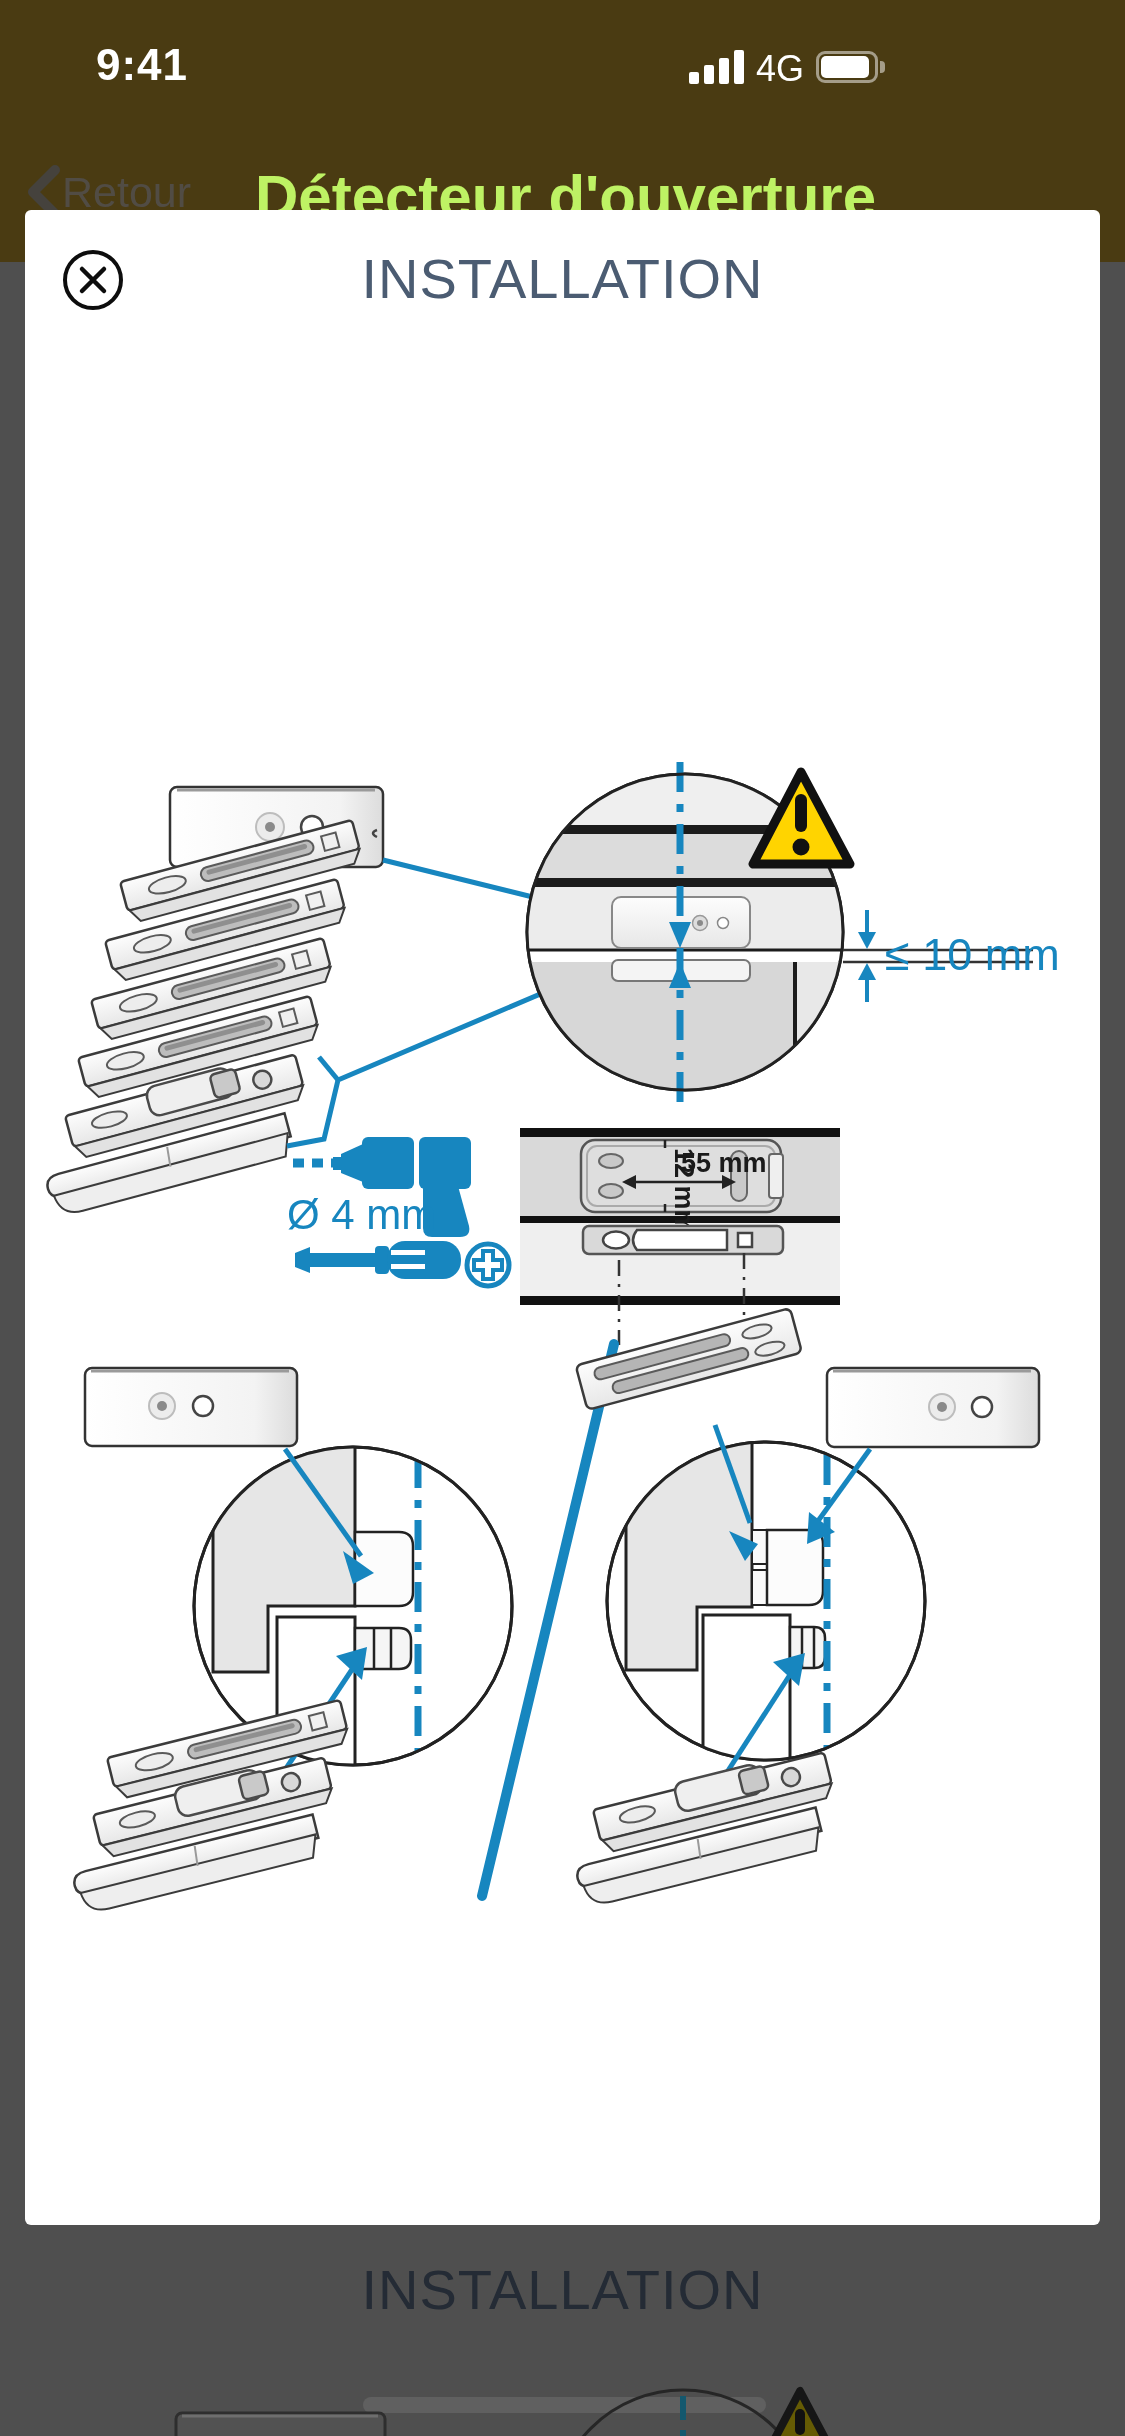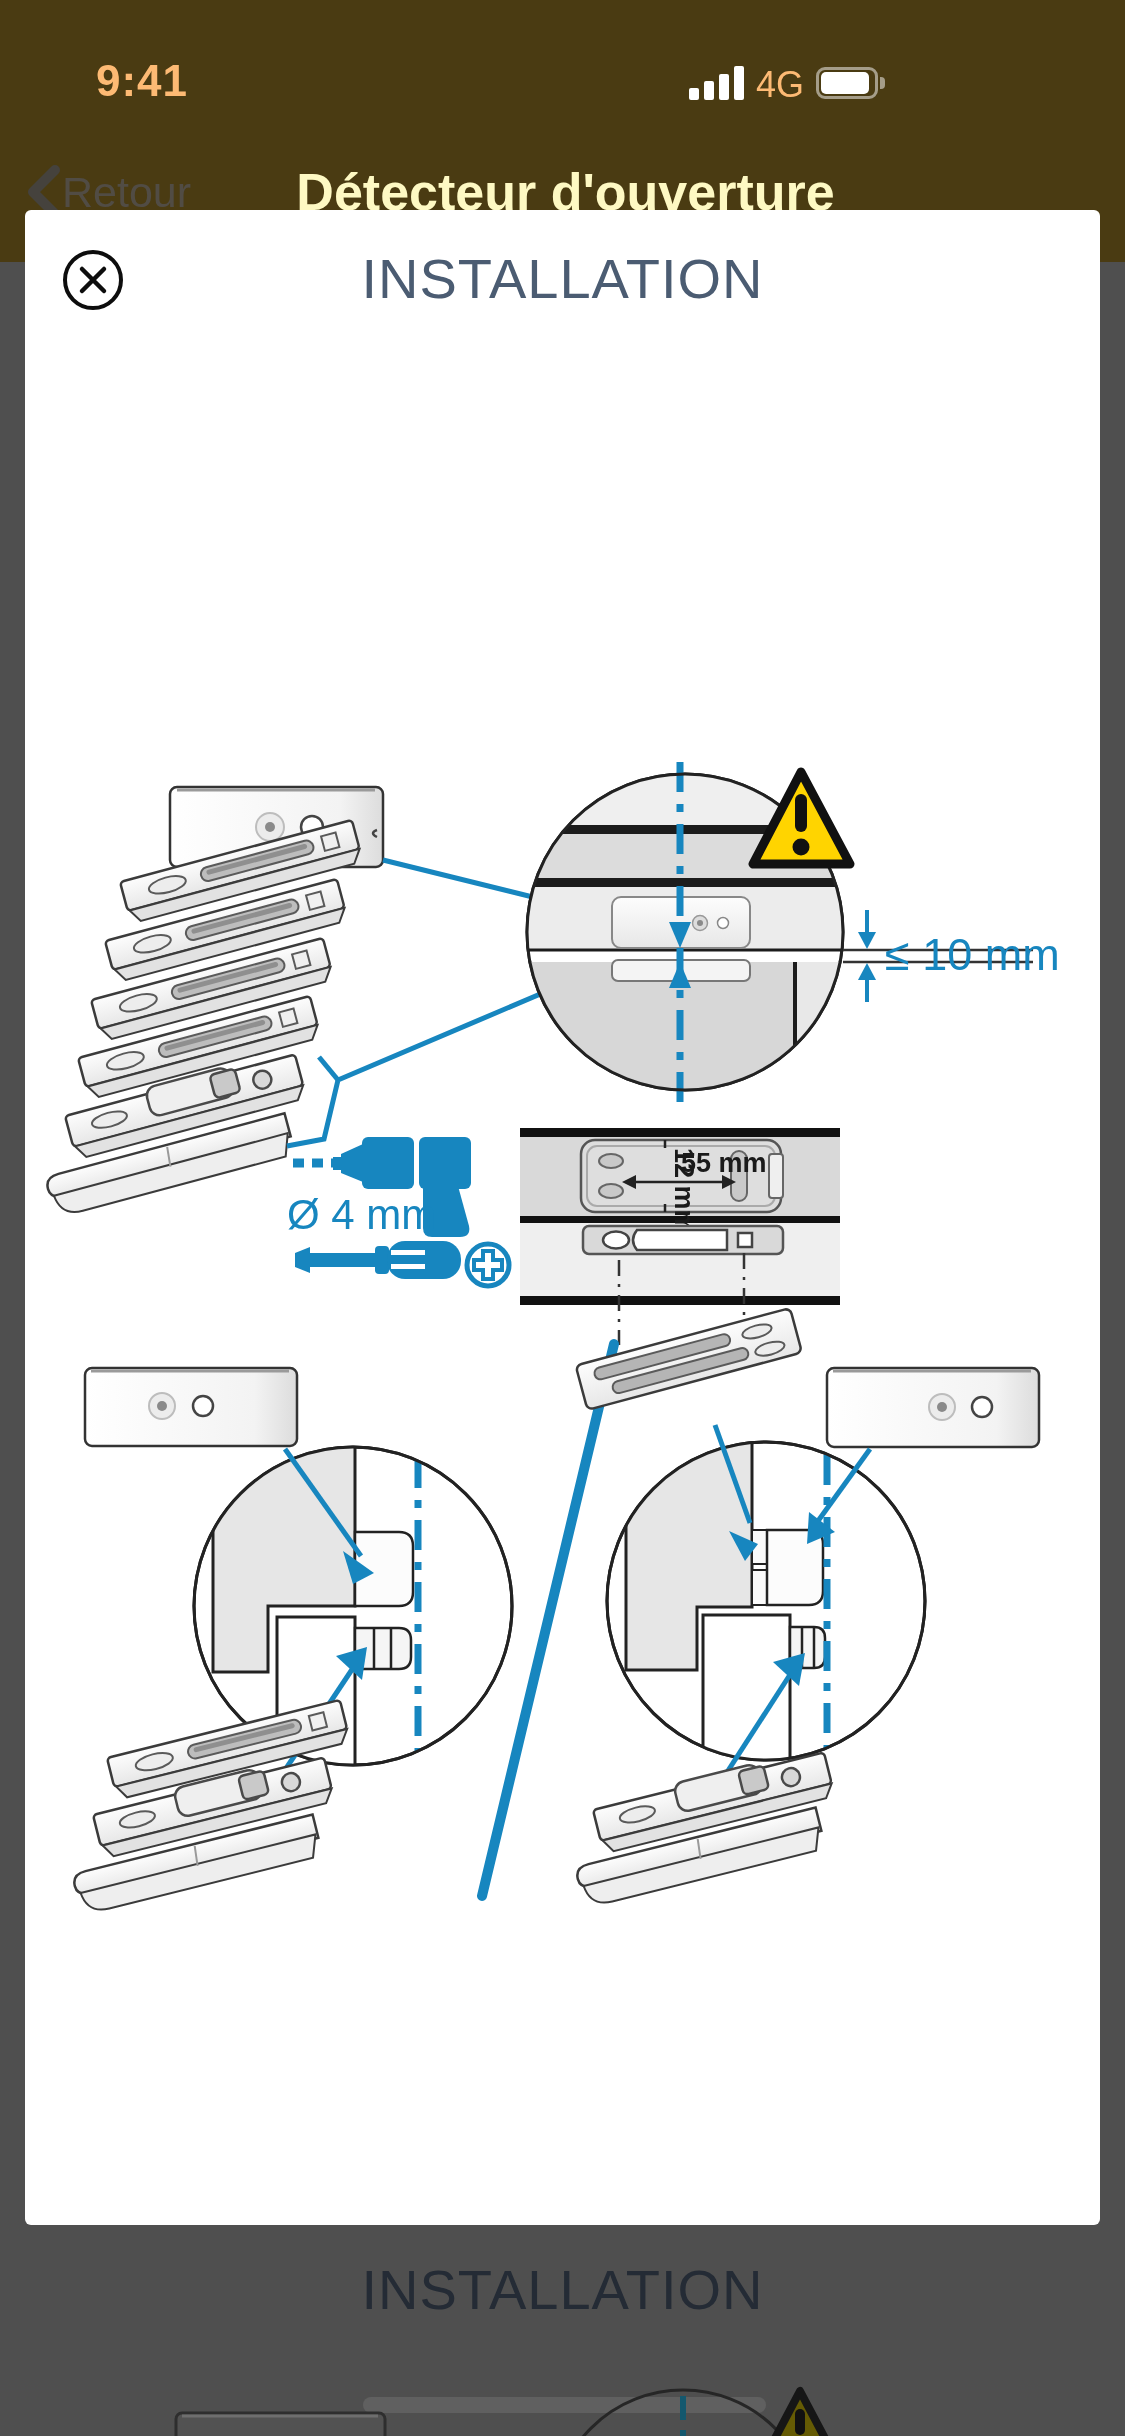--- a/index.html
+++ b/index.html
@@ -1,34 +1,34 @@
 <!DOCTYPE html>
 <html><head>
 <meta charset="utf-8">
 <style>
   html,body{margin:0;padding:0;background:#4f4f4f;}
   body{width:1125px;height:2436px;position:relative;overflow:hidden;
        font-family:"Liberation Sans",sans-serif;-webkit-font-smoothing:antialiased;}
   
   .backdrop-top{position:absolute;left:0;top:0;width:1125px;height:262px;background:#4a3b12;}
-  .statusbar{position:absolute;left:0;top:0;width:908px;height:100px;color:#fdba74;margin-top:16px;}
+  .statusbar{position:absolute;left:0;top:0;width:908px;height:100px;color:#ffffff;}
   .sb-time{position:absolute;left:96px;top:40px;font-size:44px;font-weight:600;letter-spacing:1px;}
   .sb-right{position:absolute;right:30px;top:50px;display:flex;align-items:flex-end;gap:12px;}
   .sb-bars{display:flex;align-items:flex-end;gap:5px;height:34px;}
   .sb-bars i{display:block;width:10px;background:#fff;border-radius:2px;}
   .sb-4g{font-size:36px;font-weight:400;line-height:34px;transform:translateY(2px);}
   .battery{position:relative;width:62px;height:32px;margin-bottom:1px;}
   .battery .shell{position:absolute;inset:0;border:3px solid rgba(255,255,255,.5);border-radius:9px;}
   .battery .level{position:absolute;left:5px;top:5px;bottom:5px;width:48px;background:#fff;border-radius:5px;}
   .battery .nub{position:absolute;right:-7px;top:10px;width:5px;height:12px;background:rgba(255,255,255,.5);
                 border-radius:0 4px 4px 0;}
   .navbar{position:absolute;left:0;top:160px;width:1125px;height:102px;}
   .nav-back{position:absolute;left:22px;top:4px;display:flex;align-items:center;cursor:pointer;}
   .nav-back-label{font-size:43px;color:#514c44;}
-  .nav-title{position:absolute;left:6px;right:0;top:2px;text-align:center;font-size:52px;font-weight:700;color:#fef9c3;}
+  .nav-title{position:absolute;left:6px;right:0;top:2px;text-align:center;font-size:60px;font-weight:700;color:#bef264;}
   
   .card{position:absolute;left:25px;top:210px;width:1075px;height:2015px;background:#fff;border-radius:6px;}
   .close-btn{position:absolute;left:38px;top:40px;width:60px;height:60px;border-radius:50%;
              border:4px solid #0d0d0d;background:transparent;padding:0;cursor:pointer;}
   .modal-title{position:absolute;left:0;right:0;top:36px;text-align:center;
                font-size:56px;font-weight:400;color:#4b5c72;letter-spacing:1px;}
   .diagram{position:absolute;left:0;top:0;width:1075px;height:2015px;}
   
   .footer{position:absolute;left:0;top:2225px;width:1125px;height:211px;background:#4f4f4f;overflow:hidden;}
   .footer-title{position:absolute;left:0;right:0;top:32px;text-align:center;

